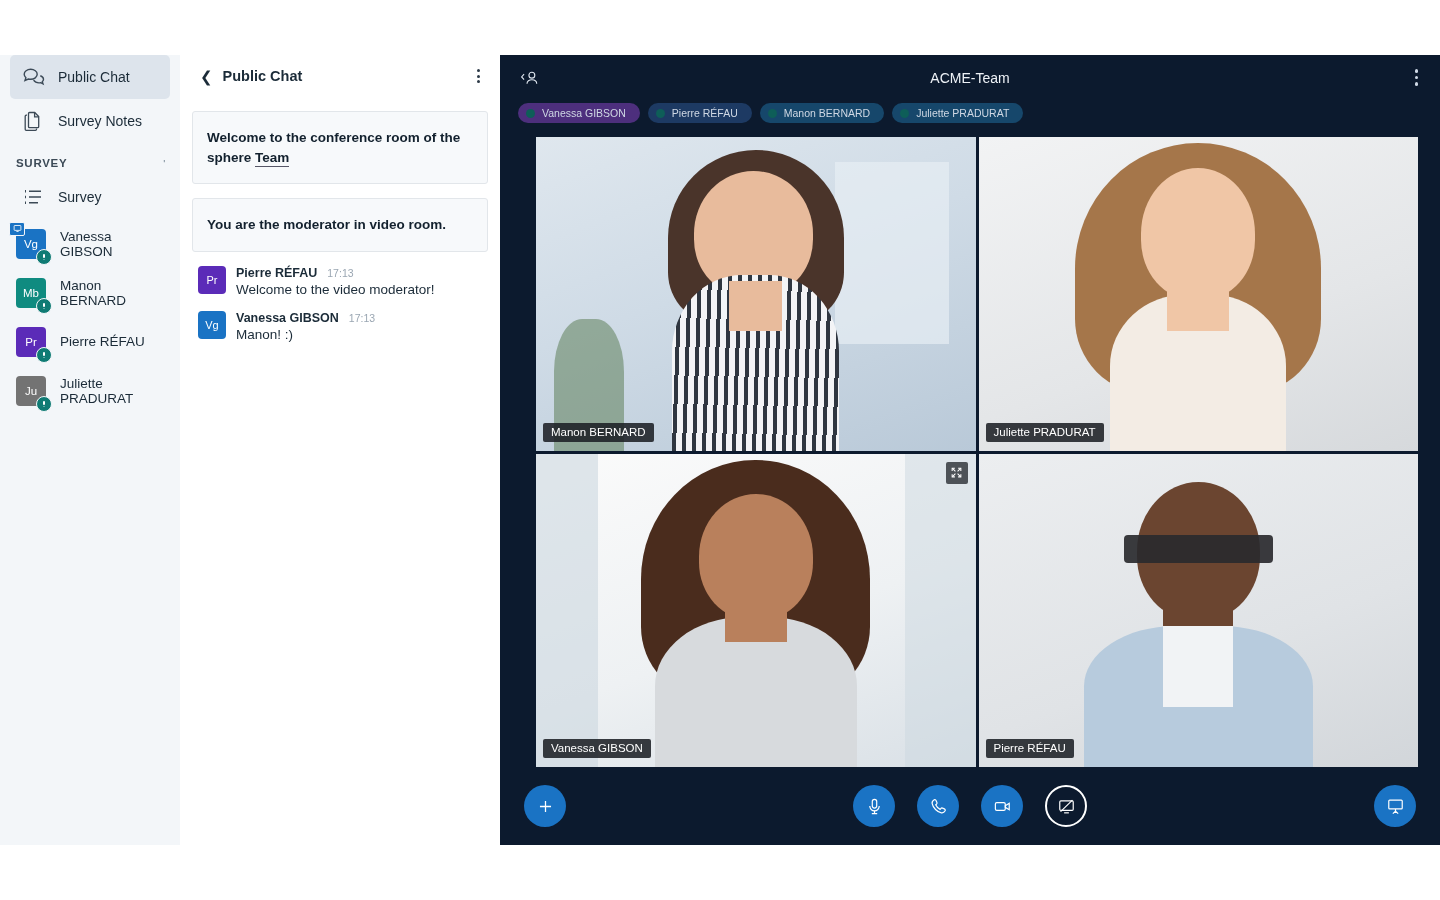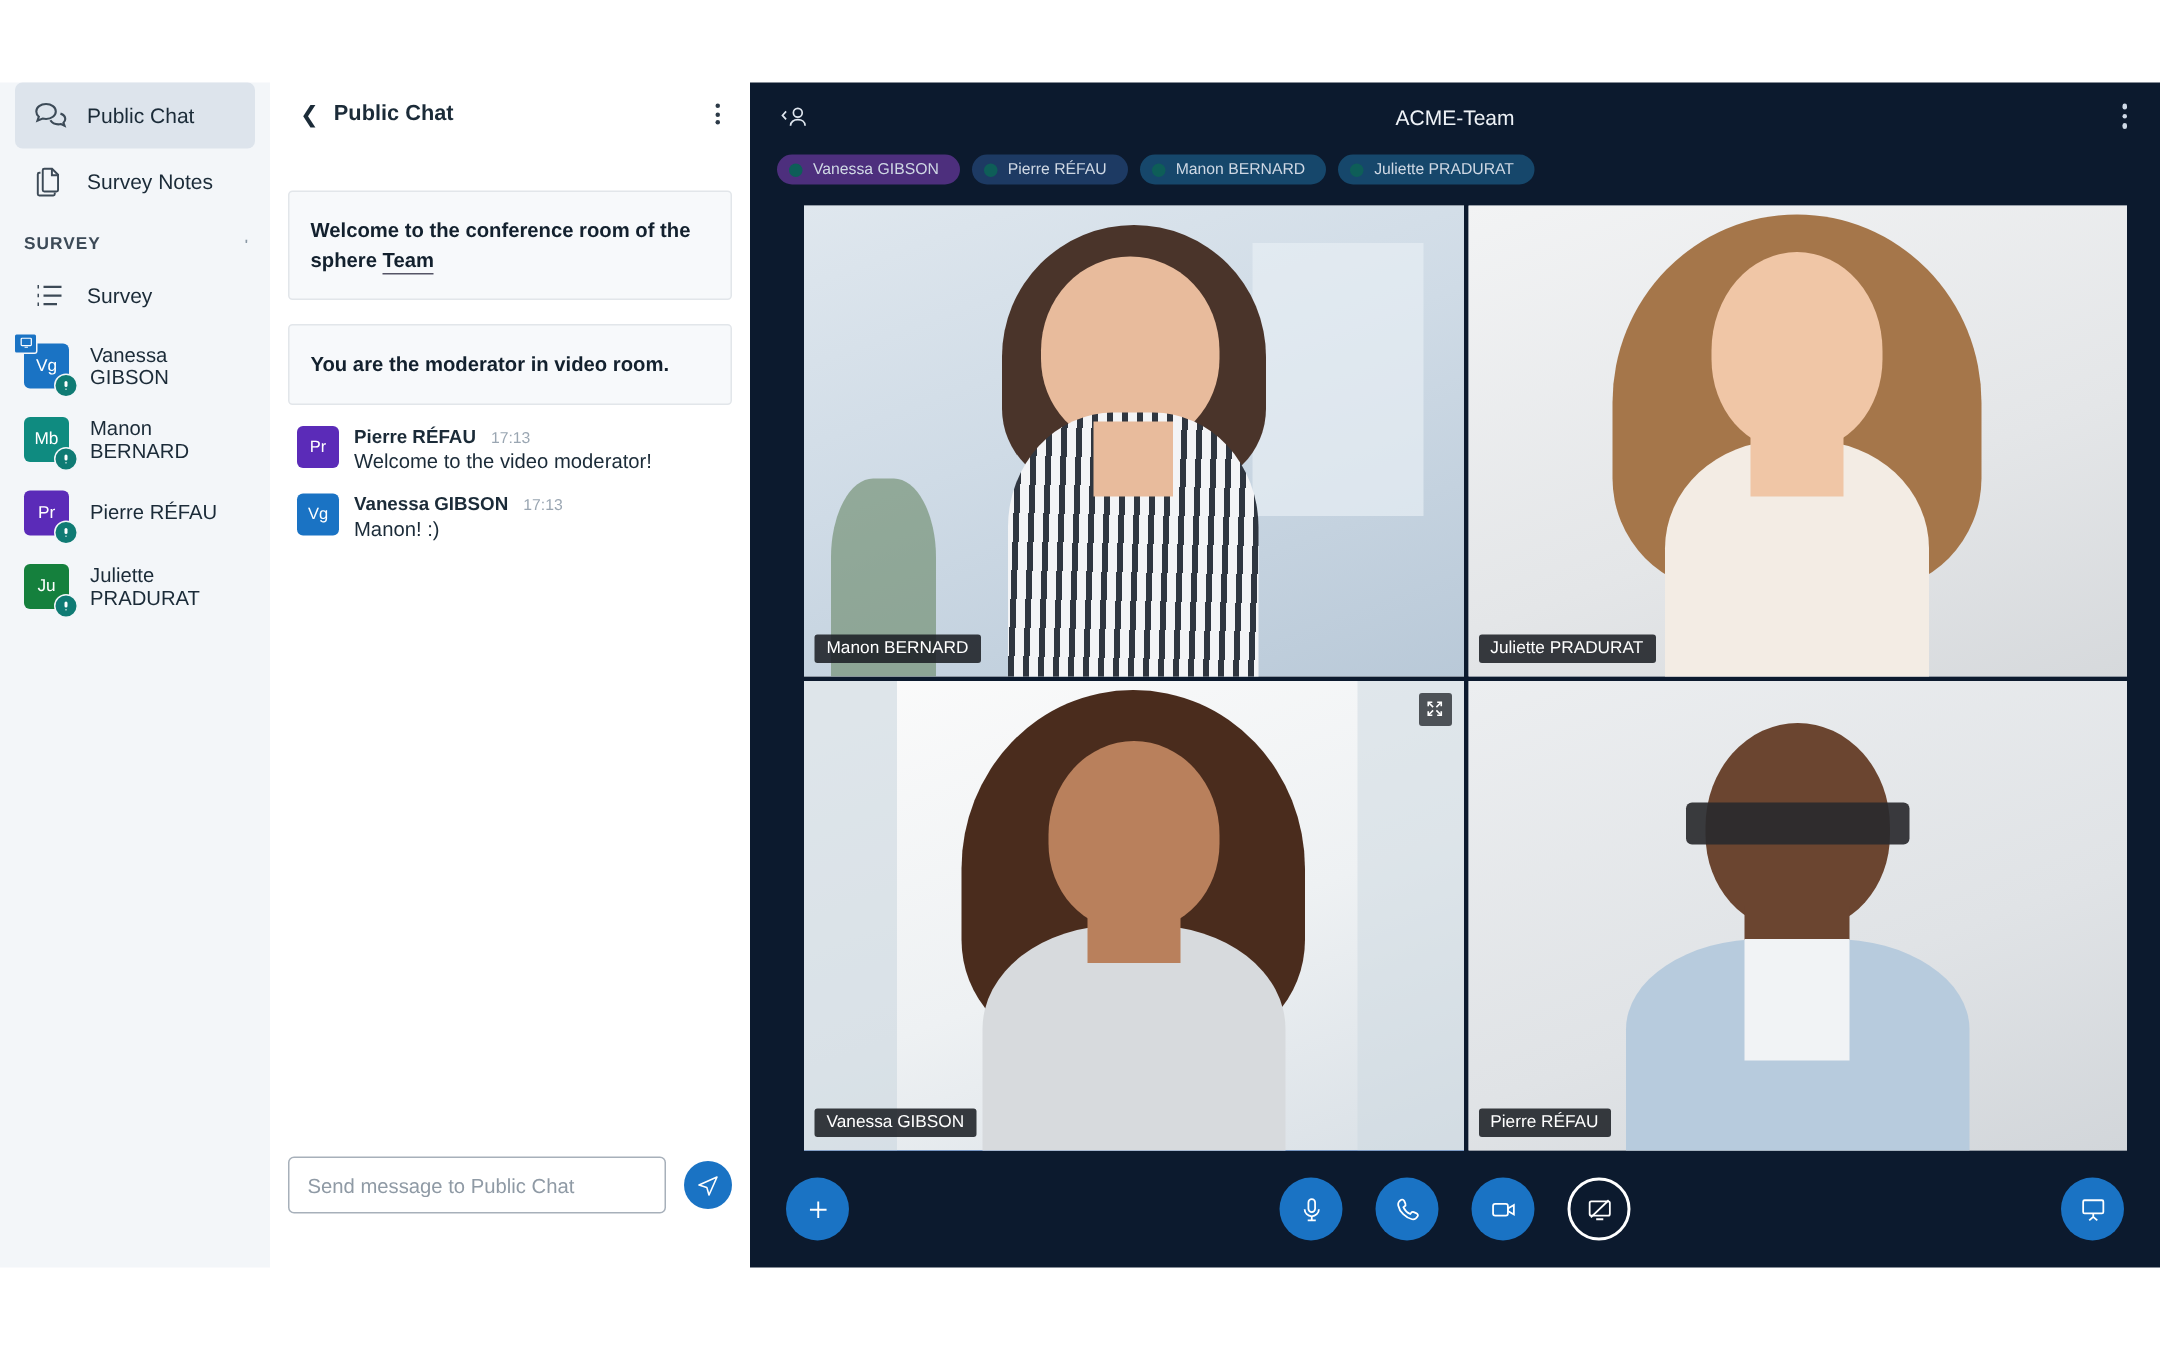--- a/index.html
+++ b/index.html
@@ -80,21 +80,21 @@
                line-height: 1; }
   .chat-title { font-size: 14.5px; font-weight: bold; color: #1b2b38; flex: 1; }
   .kebab { display: flex; flex-direction: column; gap: 2.5px; cursor: pointer; padding: 4px; }
   .kebab i { width: 3px; height: 3px; border-radius: 50%; background: #2c3a47; display: block; }
 
   .chat-body { flex: 1; padding: 14px 12px 0 12px; overflow: hidden; }
   .notice {
     border: 1px solid #e2e6ea; background: #f7f9fb;
     border-radius: 3px; padding: 16px 14px;
     font-size: 13.5px; font-weight: bold; color: #13212e;
-    line-height: 1.45; margin-bottom: 14px; margin-top: 16px;
+    line-height: 1.45; margin-bottom: 14px;
   }
   .notice .ul { border-bottom: 1px solid #556; padding-bottom: 1px; }
 
   .msg { display: flex; gap: 10px; margin: 0 0 14px 0; padding-left: 6px; }
   .msg .avatar { width: 28px; height: 28px; flex: 0 0 28px; border-radius: 4px;
                  font-size: 11px; }
   .msg-col { flex: 1; min-width: 0; }
   .msg-meta { display: flex; align-items: baseline; gap: 10px; }
   .msg-name { font-size: 12.5px; font-weight: bold; color: #1b2b38; }
   .msg-time { font-size: 10.5px; color: #9aa6b2; }
@@ -269,21 +269,21 @@
           <svg viewBox="0 0 24 24" fill="currentColor">
               <path d="M12 3a3 3 0 0 0-3 3v6a3 3 0 0 0 6 0V6a3 3 0 0 0-3-3z"></path>
               <path d="M11 18h2v3h-2z"></path>
             </svg>
         </span>
       </span>
       <span>Pierre RÉFAU</span>
     </div>
 
     <div class="user-row">
-      <span class="avatar" style="background:#15803d">
+      <span class="avatar" style="background:#737373">
         <span>Ju</span>
         <span class="badge-mic">
           <svg viewBox="0 0 24 24" fill="currentColor">
               <path d="M12 3a3 3 0 0 0-3 3v6a3 3 0 0 0 6 0V6a3 3 0 0 0-3-3z"></path>
               <path d="M11 18h2v3h-2z"></path>
             </svg>
         </span>
       </span>
       <span>Juliette PRADURAT</span>
     </div>
@@ -329,28 +329,20 @@
         <span class="msg-col">
           <span class="msg-meta">
             <span class="msg-name">Vanessa GIBSON</span>
             <span class="msg-time">17:13</span>
           </span>
           <div class="msg-text">Manon! :)</div>
         </span>
       </div>
     </div>
 
-    <div class="chat-foot">
-      <input class="msg-input" type="text" placeholder="Send message to Public Chat" style="">
-      <button class="send-btn">
-        <svg viewBox="0 0 24 24" fill="none" stroke="currentColor" stroke-width="1.6" stroke-linejoin="round">
-          <path d="M3 12l18-8-8 18-2.2-7.6L3 12z"></path>
-        </svg>
-      </button>
-    </div>
   </div>
 
   <div class="video">
 
     <div class="v-header">
       <span class="v-people">
         <svg viewBox="0 0 30 24" fill="none" stroke="currentColor" stroke-width="1.3">
           <path d="M7 6.5L4.2 9.6 7 12.7"></path>
           <circle cx="16" cy="7.6" r="3.4"></circle>
           <path d="M10.4 17.6c0-3.1 2.5-4.7 5.6-4.7s5.6 1.6 5.6 4.7"></path>

